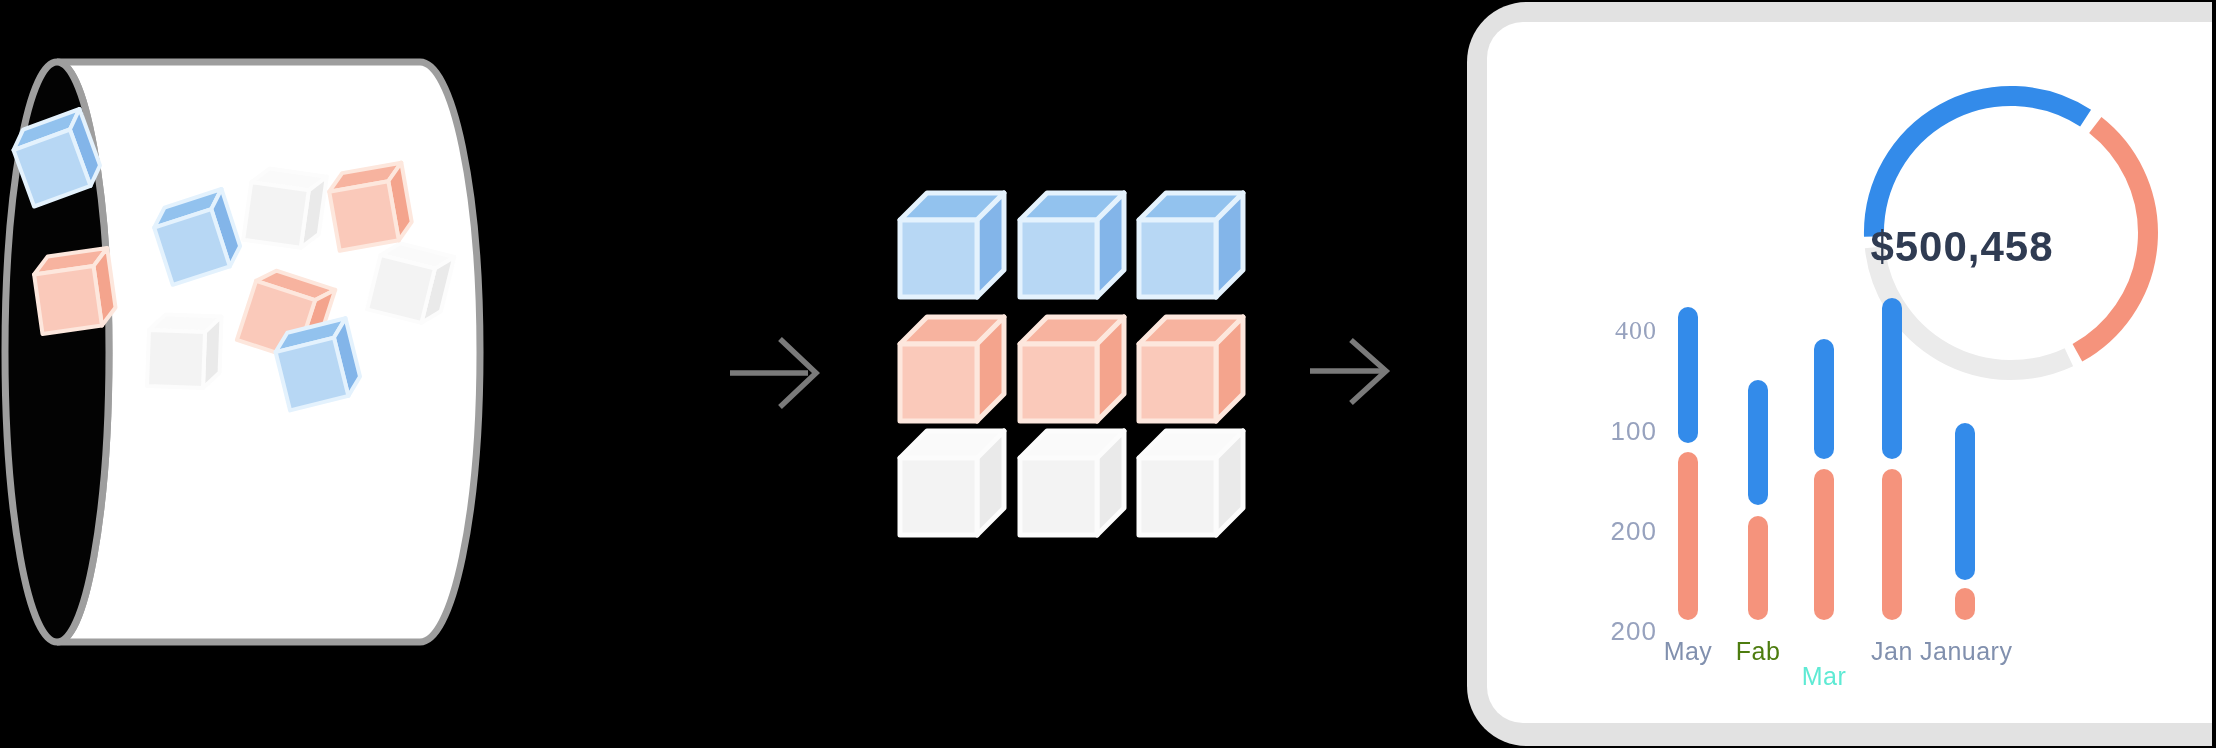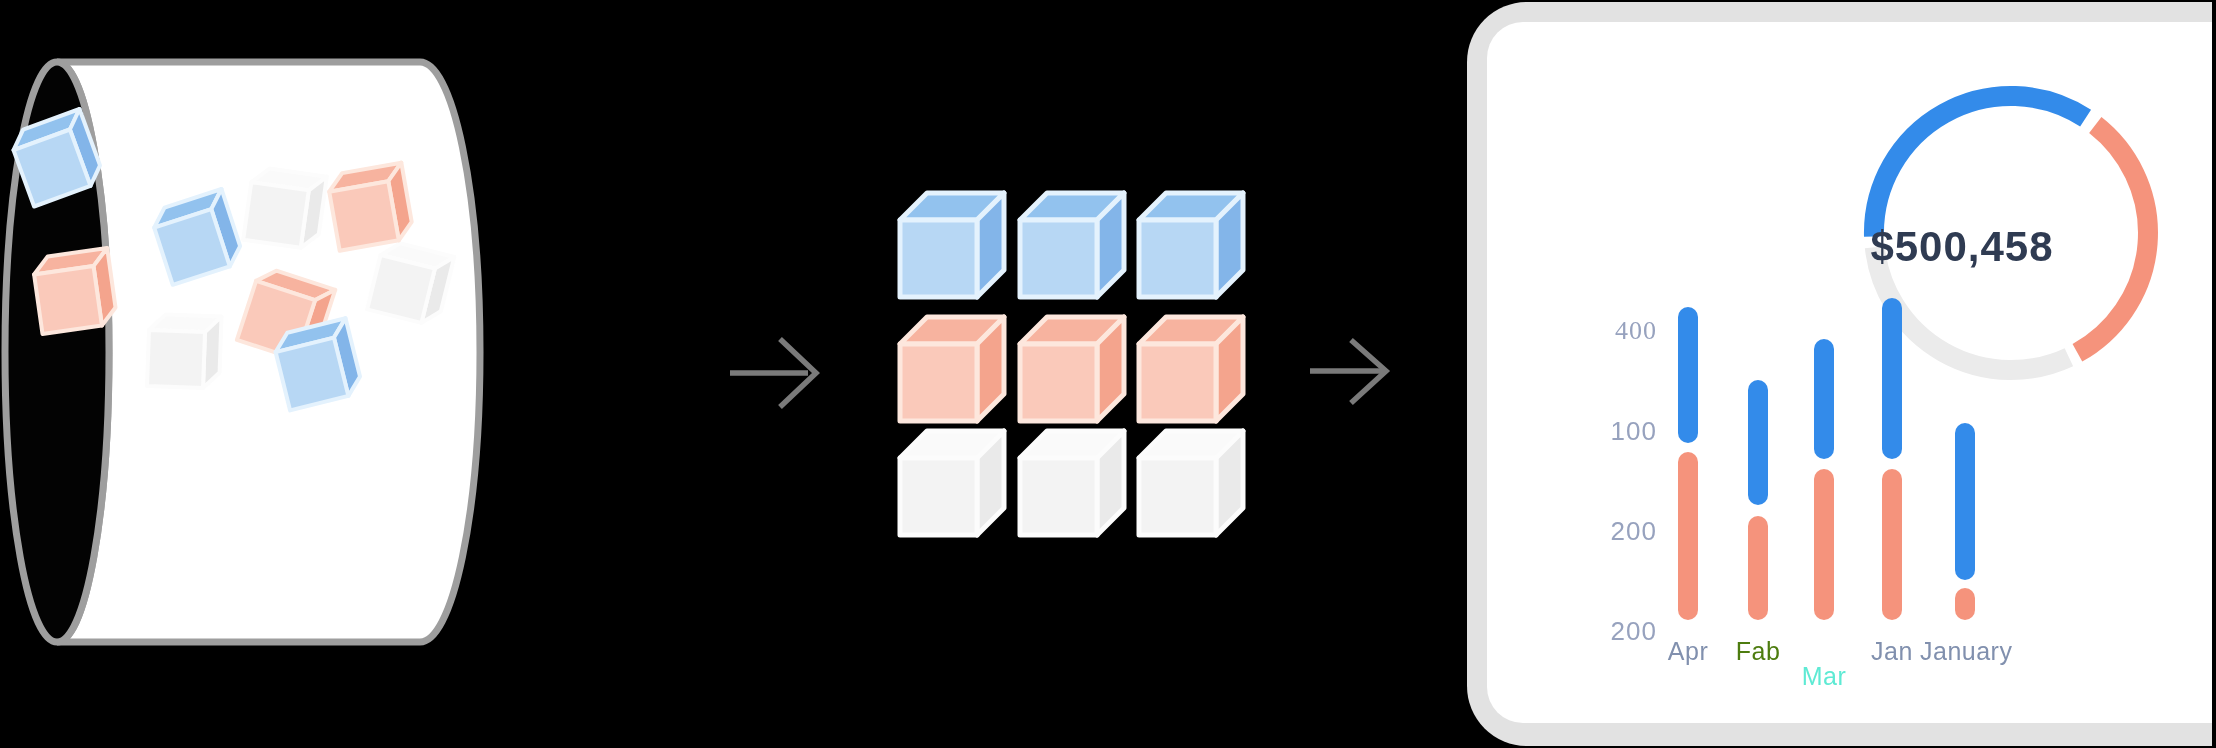--- a/index.html
+++ b/index.html
@@ -145,21 +145,21 @@
       <div class="bar" style="left: 1678px; width: 20px; top: 307px; height: 136px; background: rgb(51, 139, 234);"></div>
       <div class="bar" style="left: 1748px; width: 20px; top: 380px; height: 125px; background: rgb(51, 139, 234);"></div>
       <div class="bar" style="left: 1814px; width: 20px; top: 339px; height: 120px; background: rgb(51, 139, 234);"></div>
       <div class="bar" style="left: 1882px; width: 20px; top: 298px; height: 161px; background: rgb(51, 139, 234);"></div>
       <div class="bar" style="left: 1955px; width: 20px; top: 423px; height: 157px; background: rgb(51, 139, 234);"></div>
       <div class="bar" style="left: 1678px; width: 20px; top: 452px; height: 168px; background: rgb(245, 147, 124);"></div>
       <div class="bar" style="left: 1748px; width: 20px; top: 516px; height: 104px; background: rgb(245, 147, 124);"></div>
       <div class="bar" style="left: 1814px; width: 20px; top: 469px; height: 151px; background: rgb(245, 147, 124);"></div>
       <div class="bar" style="left: 1882px; width: 20px; top: 469px; height: 151px; background: rgb(245, 147, 124);"></div>
       <div class="bar" style="left: 1955px; width: 20px; top: 588px; height: 32px; background: rgb(245, 147, 124);"></div>
-      <div class="month" style="left: 1643px; width: 90px; top: 636px; color: rgb(129, 144, 174);">Apr</div>
+      <div class="month" style="left: 1643px; width: 90px; top: 636px; color: rgb(129, 144, 174);">May</div>
       <div class="month" style="left: 1713px; width: 90px; top: 636px; color: #4d7c0f;">Fab</div>
       <div class="month" style="left: 1779px; width: 90px; top: 620px; color: #5eead4; margin-top: 41px;">Mar</div>
       <div class="month" style="left: 1847px; width: 90px; top: 636px; color: rgb(129, 144, 174);">Jan</div>
       <div class="month" style="left: 1920px; width: 90px; top: 636px; color: rgb(129, 144, 174);">January</div>
     </div>
 
   <div id="donut-total" style="color: rgb(47, 59, 82);">$500,458</div>
 </div>
 
 </body></html>

